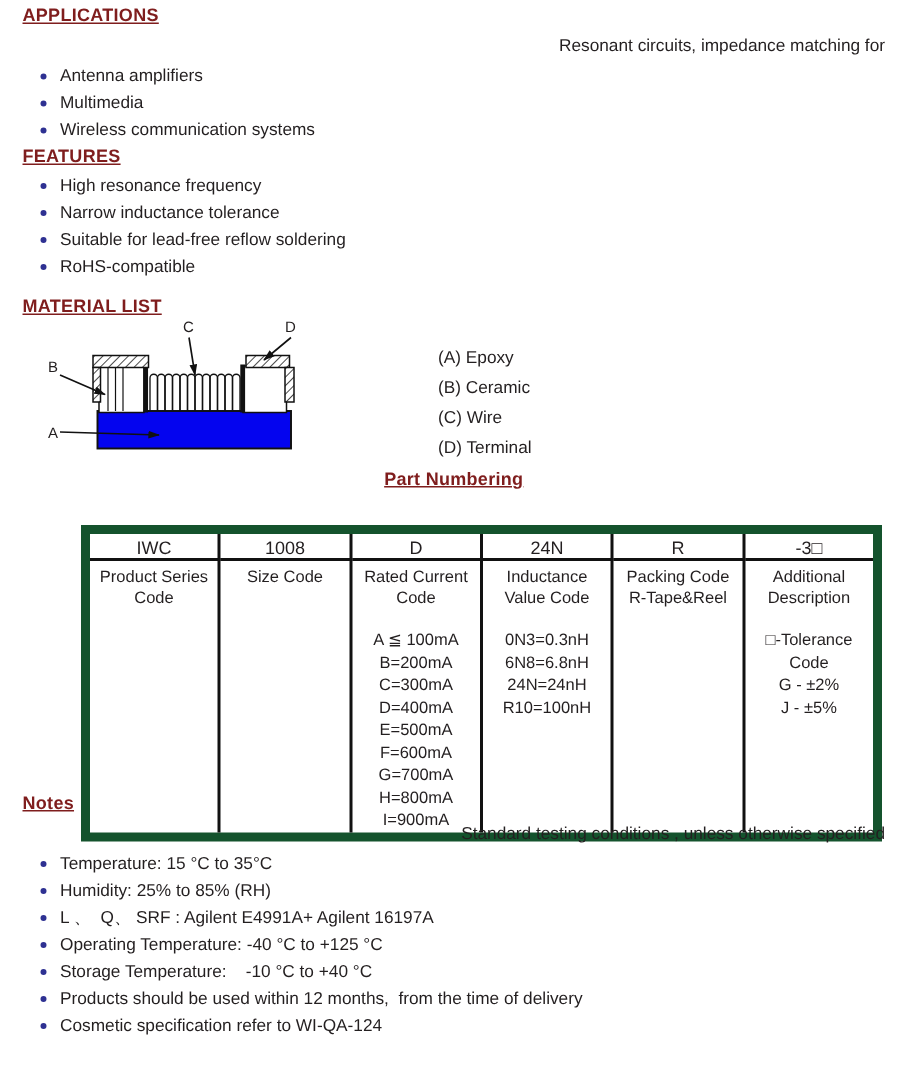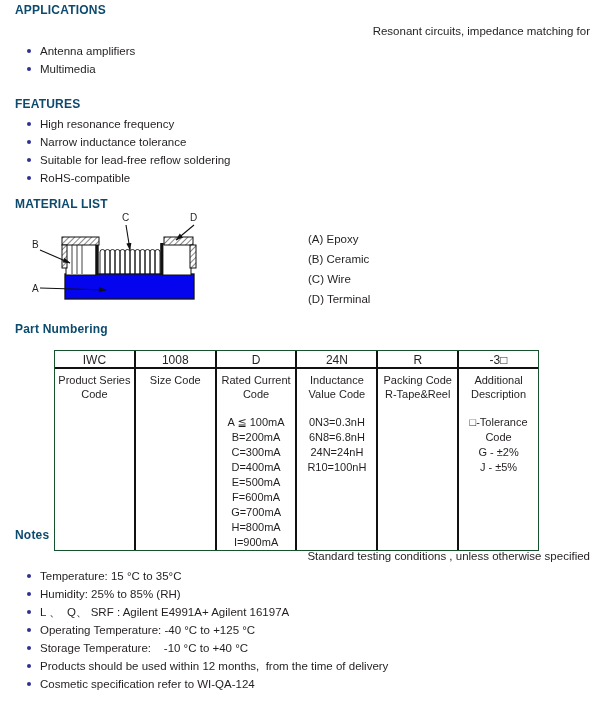--- a/index.html
+++ b/index.html
@@ -1,32 +1,32 @@
 <!DOCTYPE html>
 <html><head>
 <meta charset="utf-8">
 <style>
   html,body{margin:0;padding:0;background:#fff;}
   body{width:600px;height:720px;font-family:"Liberation Sans",sans-serif;color:#231F20;}
   .page{position:relative;width:600px;height:720px;overflow:hidden;background:#fff;}
   .sec{position:absolute;left:15px;right:10px;}
-  .sec-title{margin:0 0 4px 0;font-size:12px;font-weight:bold;color:#0c4a6e;letter-spacing:.2px;}
+  .sec-title{margin:0 0 4px 0;font-size:12px;font-weight:bold;color:#7f1d1d;letter-spacing:.2px;text-decoration:underline;}
   .intro{margin:5px 0 2px 10px;font-size:11.5px;line-height:18px;white-space:pre-wrap;text-align:right;}
   .blist{margin:0;padding:0;list-style:none;}
   .blist li{display:flex;font-size:11.5px;line-height:18px;text-align:center;}
   .dot{flex:none;width:4px;height:4px;border-radius:50%;background:#2E3192;margin:7px 9px 0 12px;}
   .btxt{white-space:pre-wrap;}
 
   
   .diagram-svg{position:absolute;left:30px;top:210px;}
-  .legend{position:absolute;left:308px;top:229px;font-size:11.5px;}
+  .legend{position:absolute;left:292px;top:229px;font-size:11.5px;}
   .legend div{line-height:20px;}
 
   
-  .pn-table{position:absolute;left:54px;top:350px;width:485px;border:1px solid #14532d;box-sizing:border-box;background:#fff;}
+  .pn-table{position:absolute;left:54px;top:350px;width:534px;border:6px solid #14532d;box-sizing:border-box;background:#fff;}
   .pn-row{display:flex;}
   .pn-cell{flex:1 1 0;box-sizing:border-box;text-align:center;}
   .pn-cell:not(:last-child){border-right:2px solid #111;}
   .pn-head .pn-cell{height:18px;line-height:18px;font-size:12px;border-bottom:2px solid #111;}
   .pn-head .pn-cell:not(:last-child){border-right:2px solid #111;}
   .pn-body .pn-cell{height:181px;padding-top:4px;font-size:11px;}
   .pn-desc{line-height:14px;}
   .pn-vals{margin-top:14px;line-height:15px;}
 </style>
 </head>
@@ -38,20 +38,24 @@
     <h2 class="sec-title">APPLICATIONS</h2>
     <p class="intro">Resonant circuits, impedance matching for</p>
     <ul class="blist">
       <li>
           <span class="dot"></span>
           <span class="btxt">Antenna amplifiers</span>
         </li>
       <li>
           <span class="dot"></span>
           <span class="btxt">Multimedia</span>
+        </li>
+      <li>
+          <span class="dot"></span>
+          <span class="btxt">Wireless communication systems</span>
         </li>
     </ul>
   </div>
 
   <div class="sec" style="top:97px;">
     <h2 class="sec-title">FEATURES</h2>
     <ul class="blist">
       <li>
           <span class="dot"></span>
           <span class="btxt">High resonance frequency</span>
@@ -134,21 +138,21 @@
     </g>
   </svg>
 
   <div class="legend">
     <div>(A) Epoxy</div>
     <div>(B) Ceramic</div>
     <div>(C) Wire</div>
     <div>(D) Terminal</div>
   </div>
 
-  <div class="sec" style="top:322px;">
+  <div class="sec" style="top:312px;text-align:center;">
     <h2 class="sec-title">Part Numbering</h2>
   </div>
 
   <div class="pn-table">
     <div class="pn-row pn-head">
       <div class="pn-cell">IWC</div>
       <div class="pn-cell">1008</div>
       <div class="pn-cell">D</div>
       <div class="pn-cell">24N</div>
       <div class="pn-cell">R</div>

